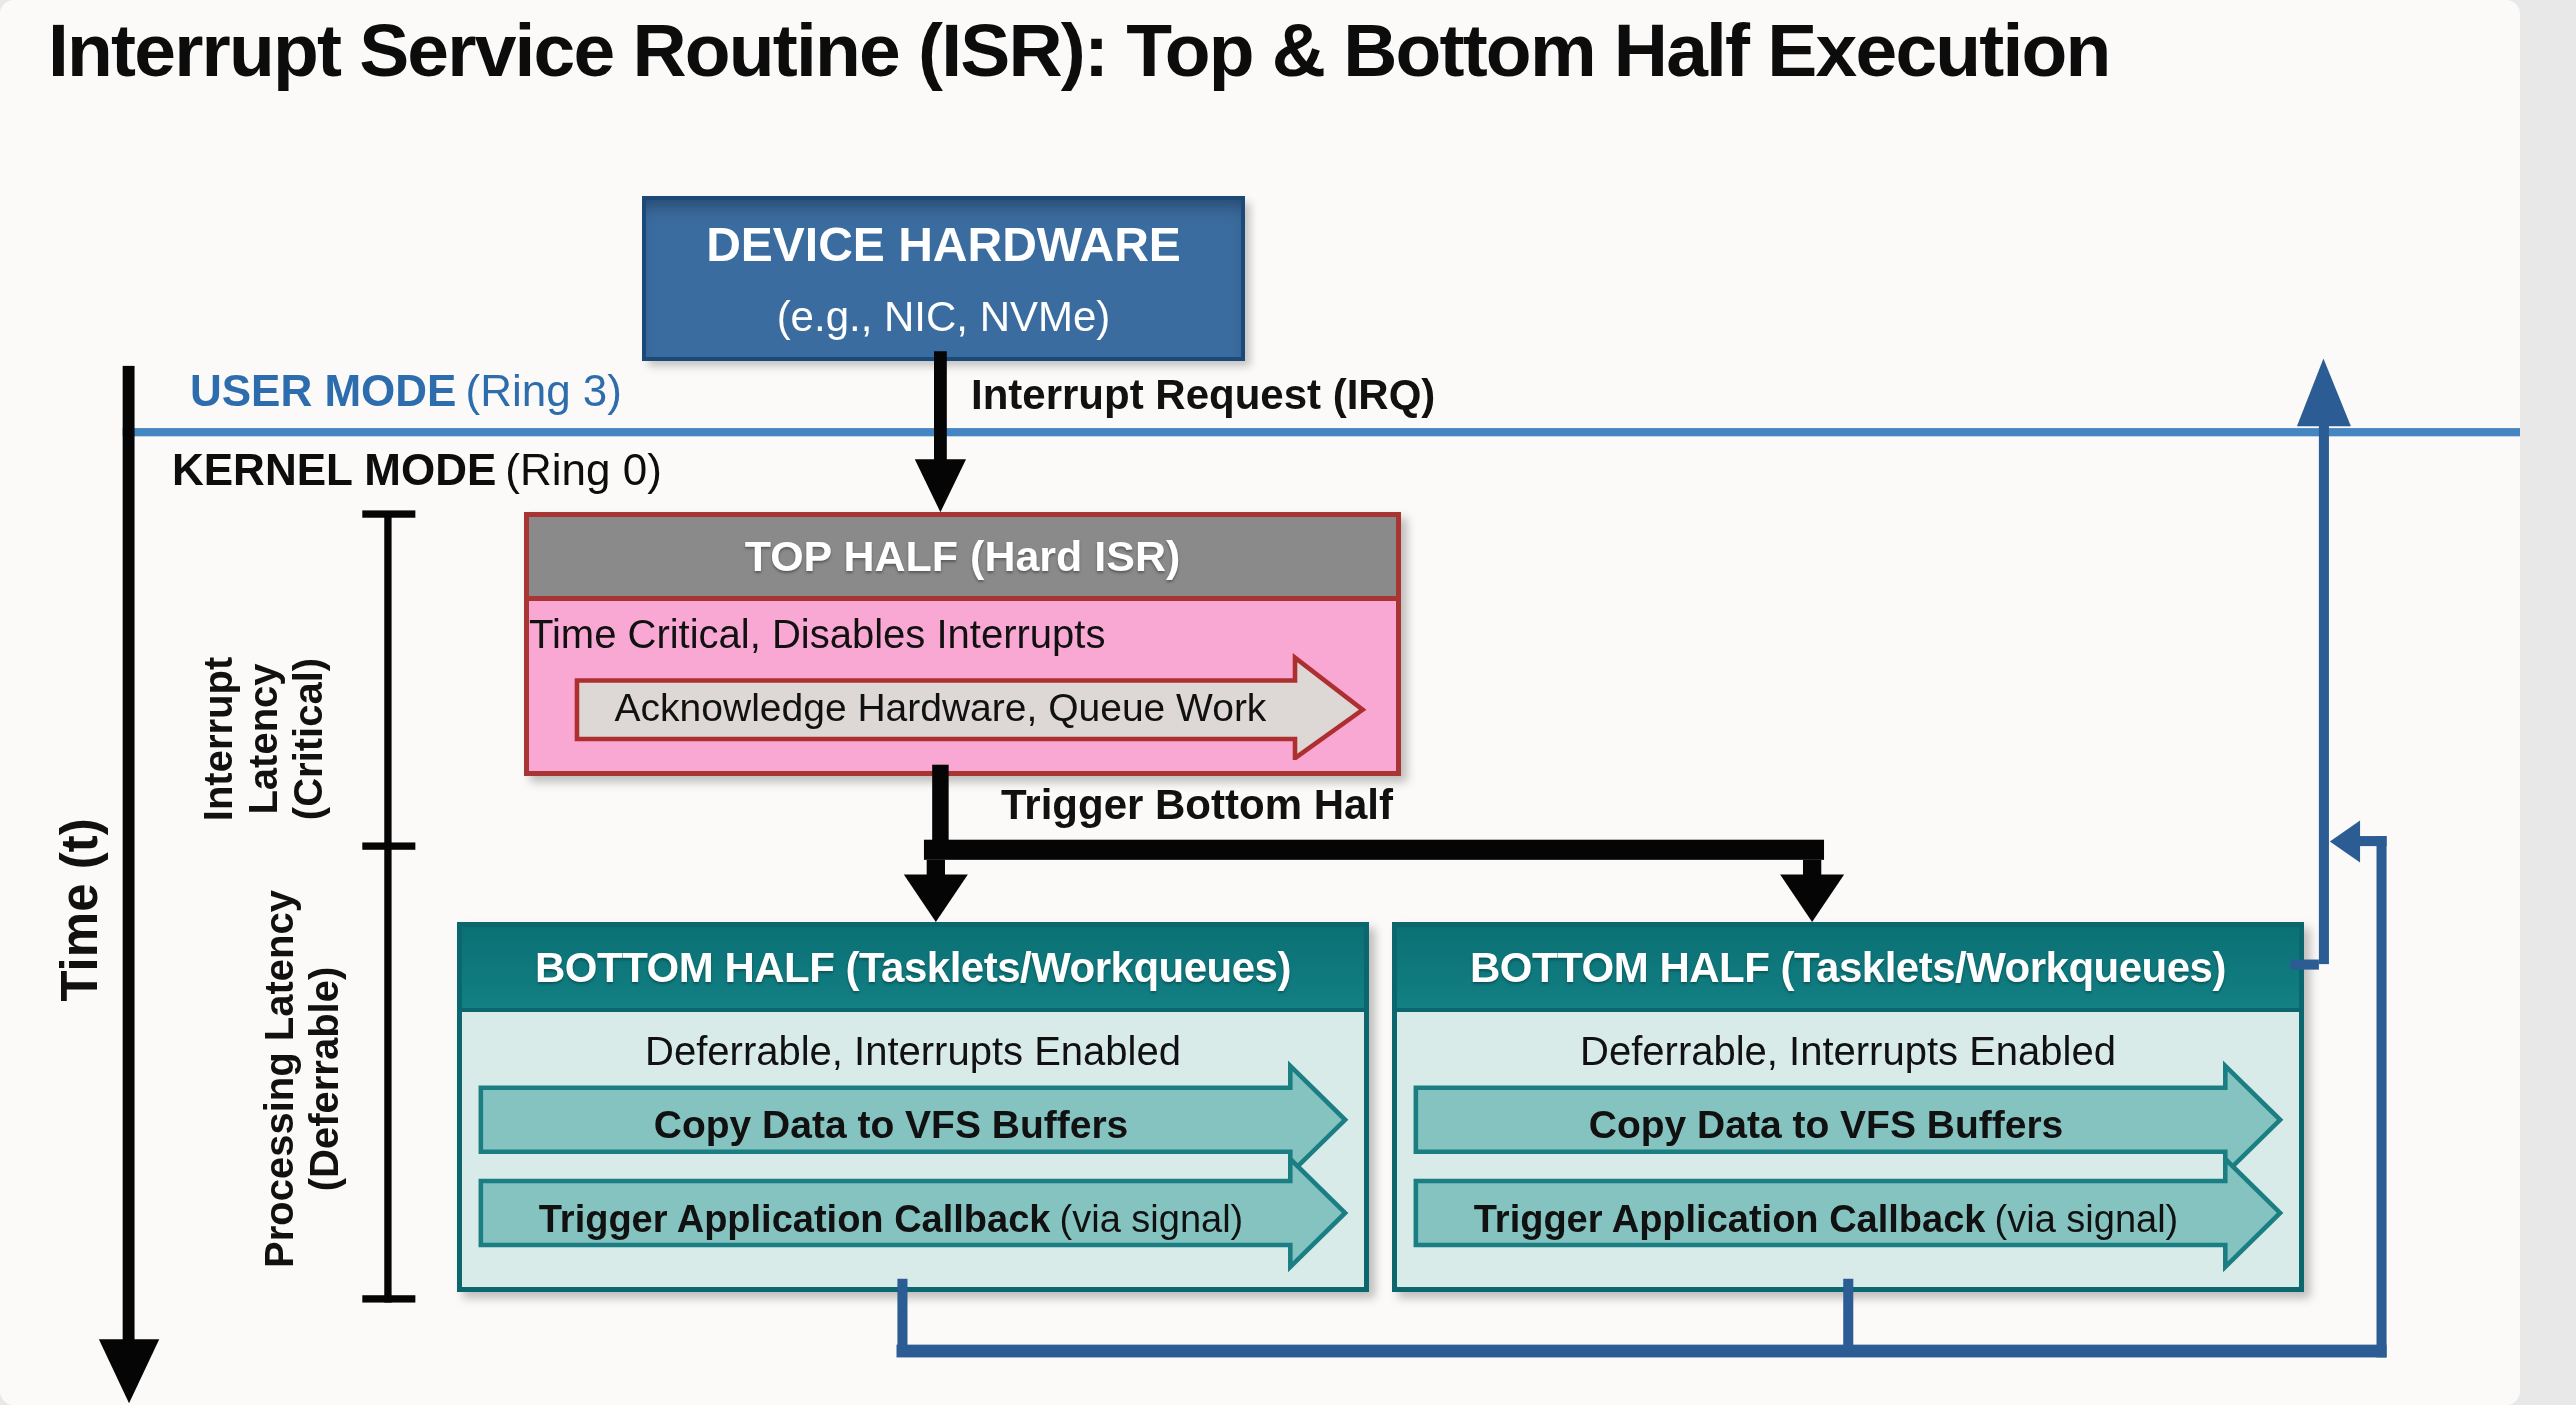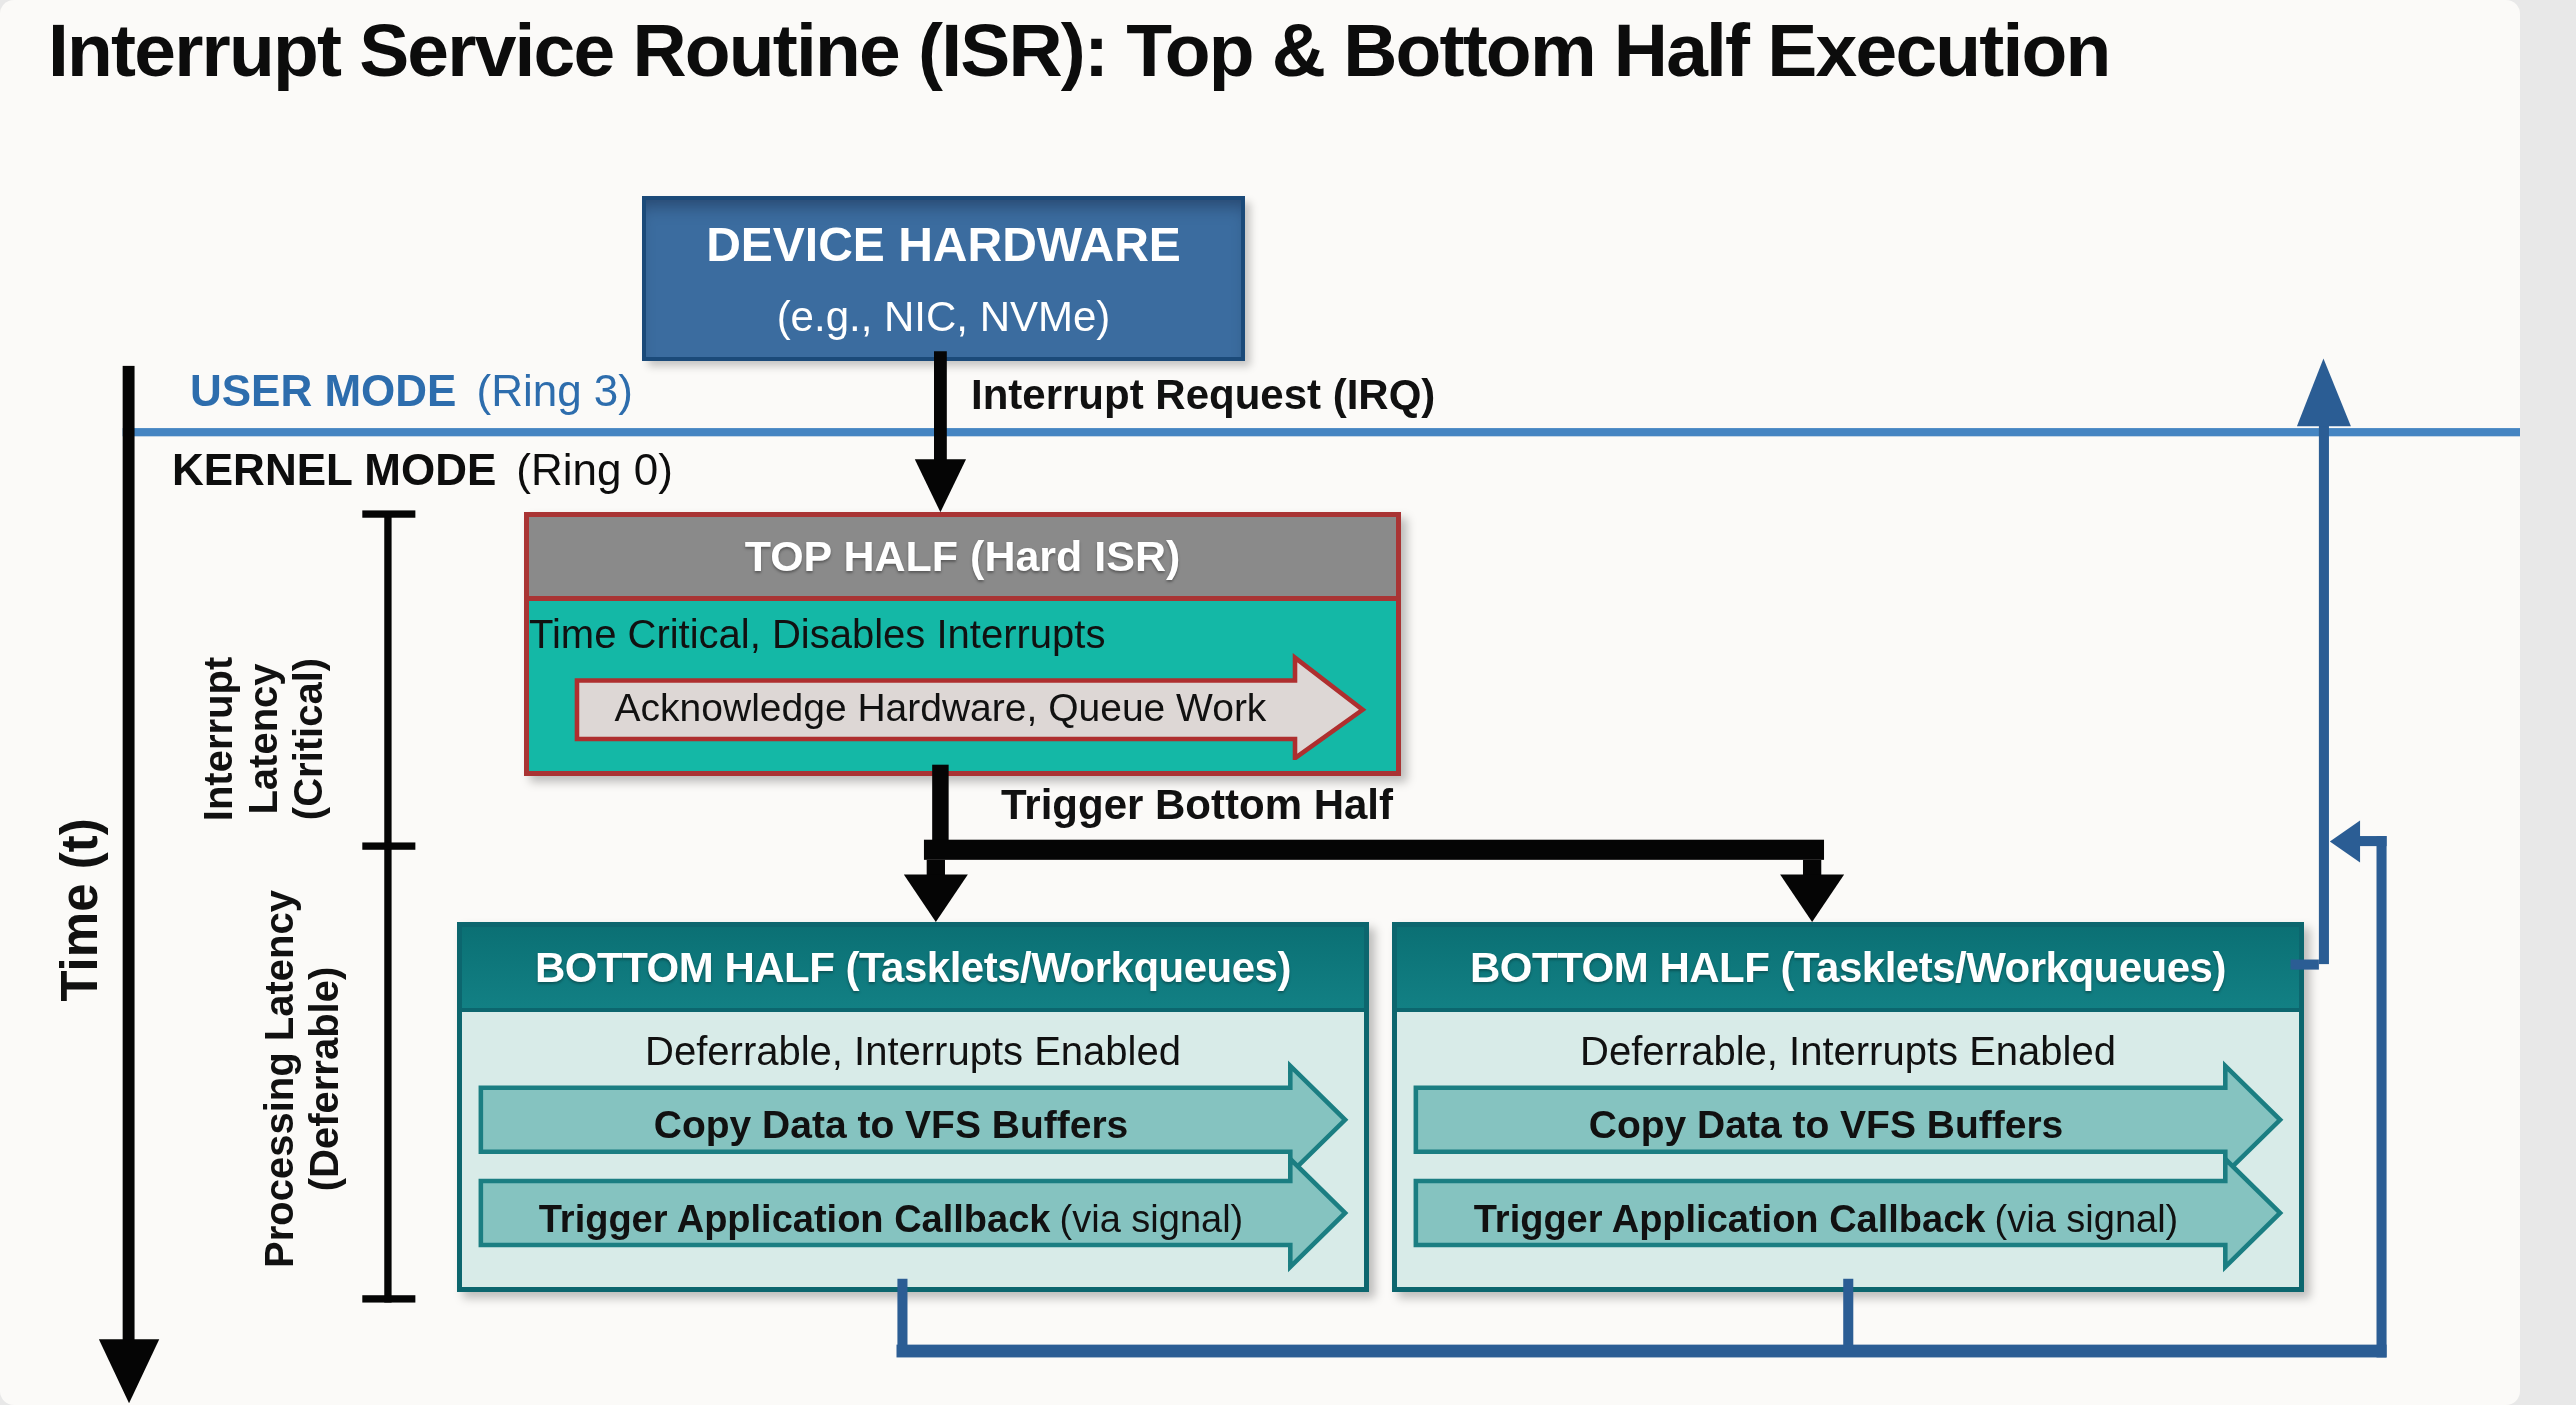--- a/index.html
+++ b/index.html
@@ -15,21 +15,21 @@
   
   .title{
     left:48px;top:7.3px;font-size:75px;font-weight:bold;letter-spacing:-1.8px;
     color:#0c0c0c;white-space:nowrap;
   }
 
   
   .mode-label{font-size:44px;white-space:nowrap;}
   .user-mode{left:190px;top:366px;color:#2d6dad;}
   .kernel-mode{left:172px;top:445px;color:#0d0d0d;}
-  .ring{font-weight:normal;margin-left:20px;}
+  .ring{font-weight:normal;margin-left:9px;}
 
   
   .hwbox{
     left:642px;top:196px;width:595px;height:157px;background:#3b6c9f;
     border:4.6px solid #1b4a79;display:flex;flex-direction:column;align-items:center;
     justify-content:center;gap:21px;color:#fff;text-align:center;
     box-shadow:5.5px 6.4px 8.2px rgba(0,0,0,.22), inset 0 14.6px 16.5px -9.1px rgba(0,0,20,.35);
   }
   .hwbox .l1{font-size:48px;font-weight:bold;}
   .hwbox .l2{font-size:42px;}
@@ -39,21 +39,21 @@
     justify-content:center;color:#fff;text-align:center;font-size:44px;font-weight:bold;
     line-height:1.25;box-shadow:5.5px 6.4px 8.2px rgba(0,0,0,.2);
   }
 
   .irq-label{left:971px;top:371px;font-size:42px;font-weight:bold;white-space:nowrap;}
   .trigger-label{left:1001px;top:781px;font-size:42px;font-weight:bold;white-space:nowrap;}
 
   
   .tophalf{
     left:524px;top:512px;width:867px;height:254px;border:5.5px solid #a93434;
-    background:#14b8a6;box-shadow:5.5px 6.4px 9.1px rgba(0,0,0,.25);
+    background:#f9a8d4;box-shadow:5.5px 6.4px 9.1px rgba(0,0,0,.25);
   }
   .tophalf .hdr{
     height:79px;background:#8a8a8a;border-bottom:5.5px solid #a93434;
     display:flex;align-items:center;justify-content:center;
     color:#fff;font-size:43px;font-weight:bold;white-space:nowrap;
     text-shadow:0 1.8px 2.7px rgba(0,0,0,.35);
   }
   .tophalf .sub{
     position:absolute;left:0;top:95px;width:100%;text-align:left;font-size:40px;
   }

